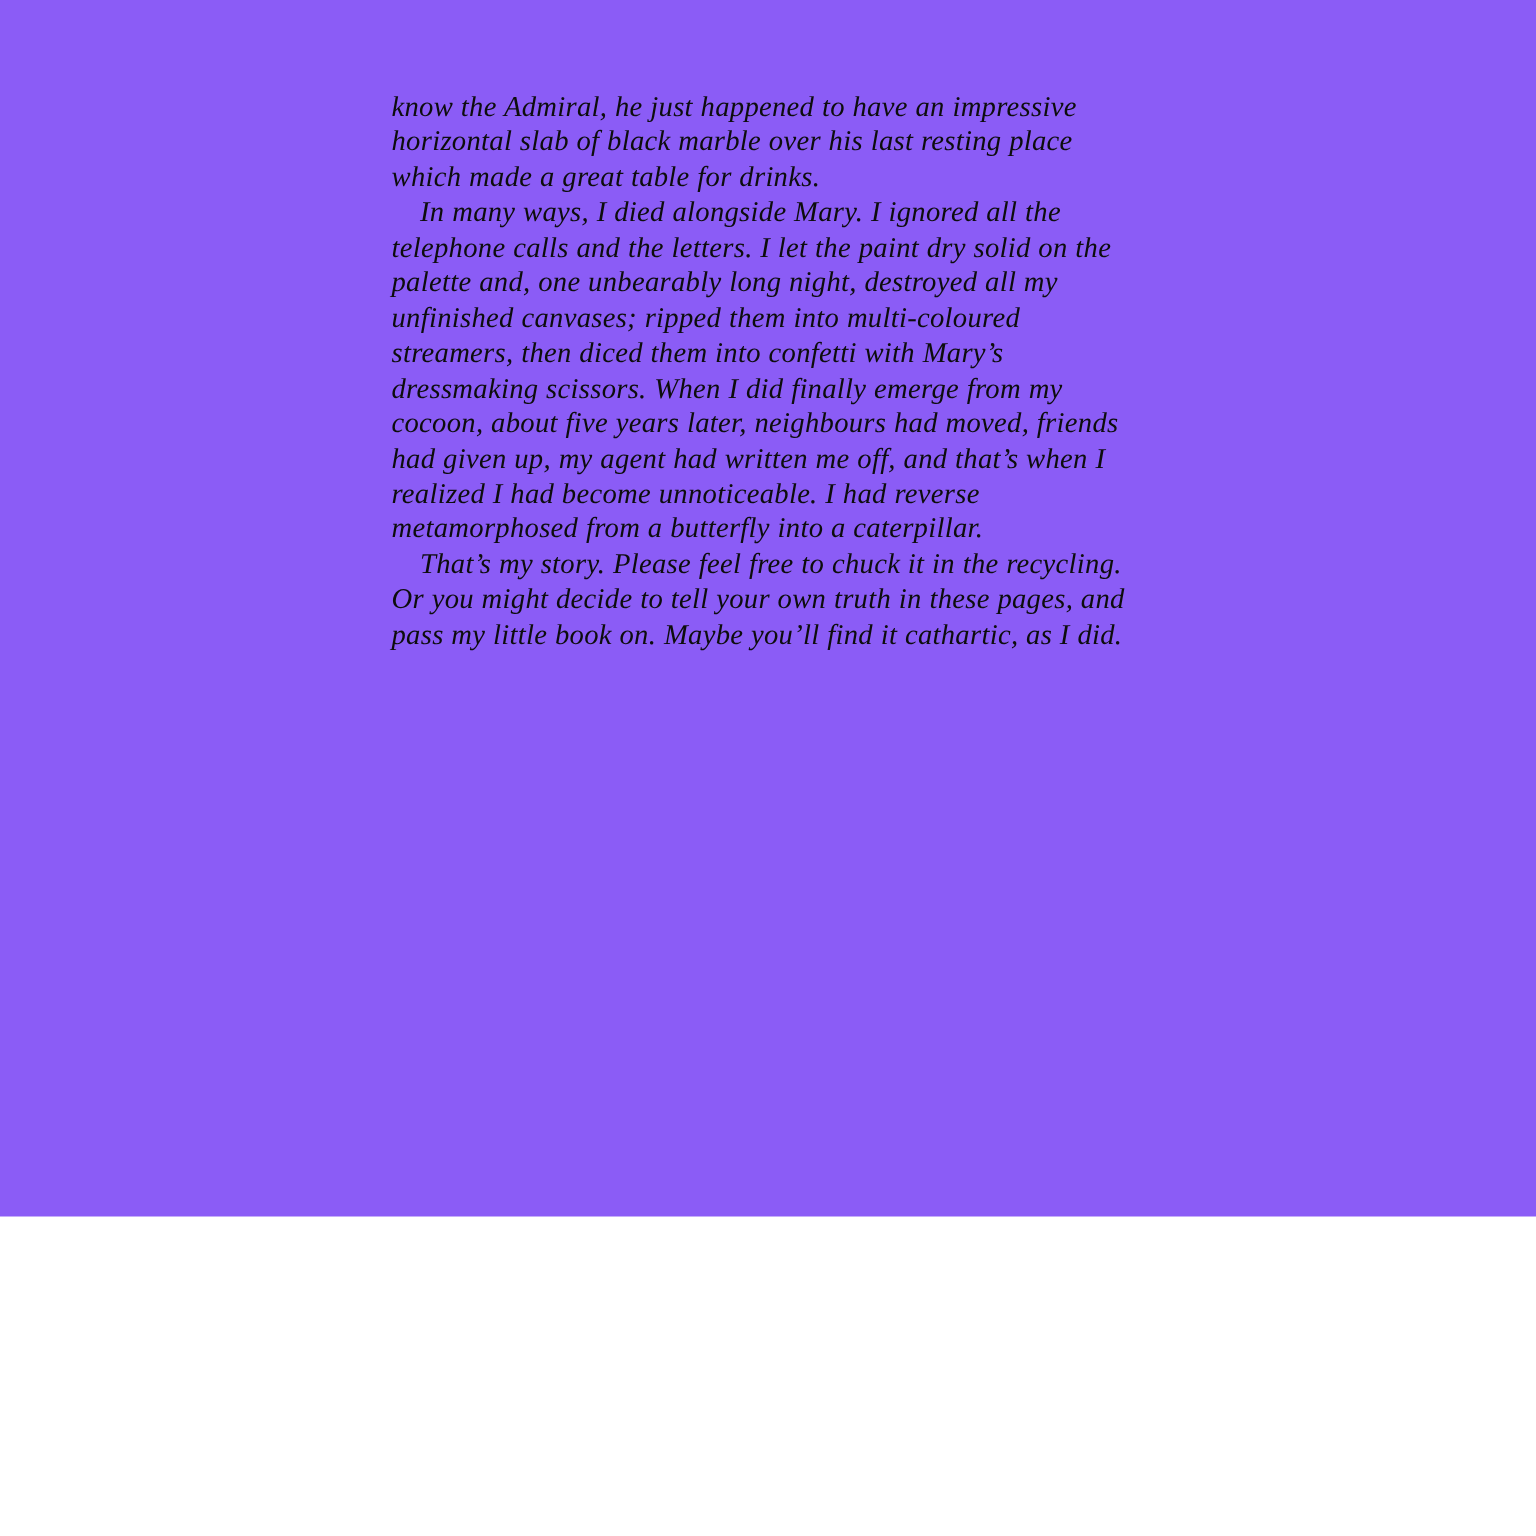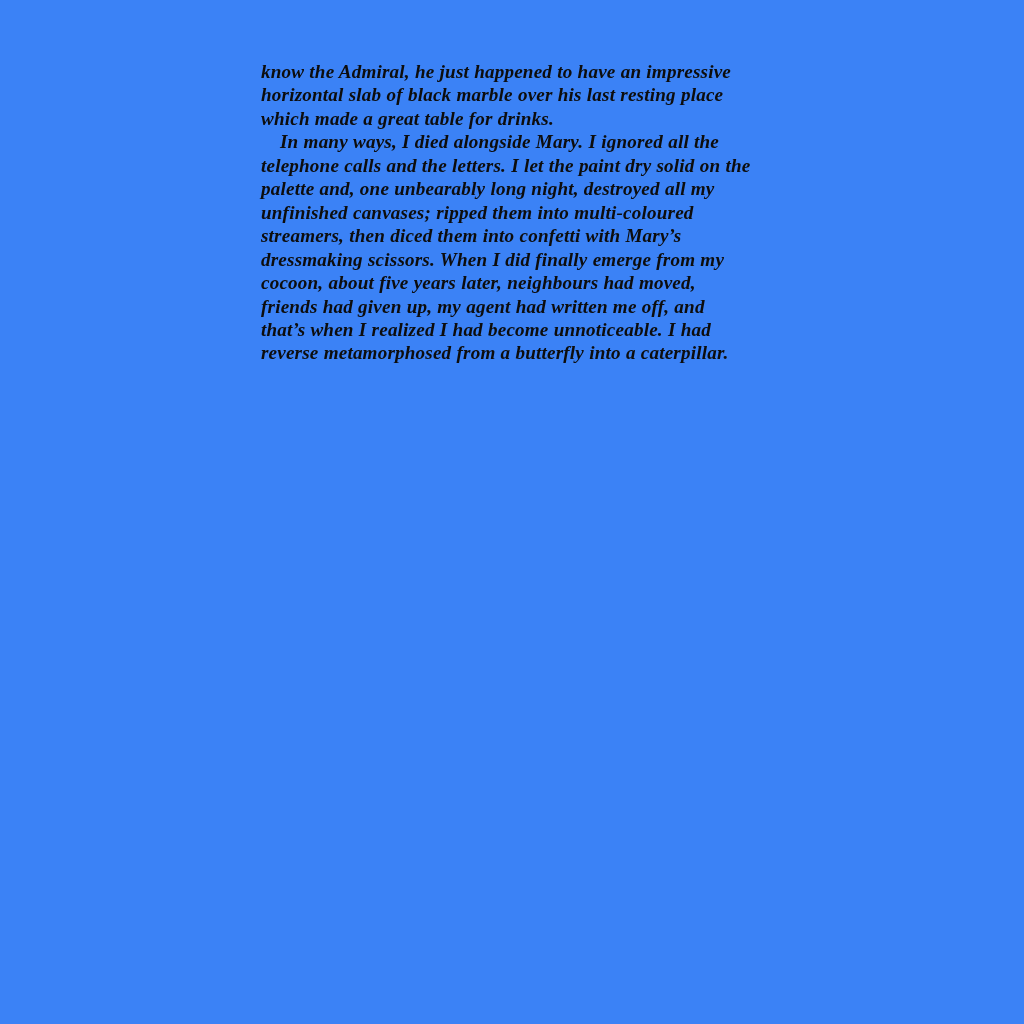--- a/index.html
+++ b/index.html
@@ -10,24 +10,23 @@
   body {
     width: 1024px;
     height: 1024px;
     background: #ffffff;
     font-family: "Liberation Serif", "DejaVu Serif", serif;
     overflow: hidden;
   }
   .page {
     position: relative;
     width: 1024px;
-    height: 1024px;
-    background: #3b82f6;
+    height: 811px;
+    background: #8b5cf6;
     box-sizing: border-box;
-    font-weight: bold;
   }
   .text-block {
     position: absolute;
     left: 261px;
     top: 60px;
     width: 492px;
   }
   .para {
     margin: 0;
     font-style: italic;
@@ -48,16 +47,17 @@
 <body style="background-color: rgb(255, 255, 255);">
 
 <div class="page">
   <div class="text-block">
 
     <p class="para no-indent">know the Admiral, he just happened to have an impressive horizontal slab of black marble over his last resting place which made a great table for drinks.</p>
 
     <p class="para">In many ways, I died alongside Mary. I ignored all the telephone calls and the letters. I let the paint dry solid on the palette and, one unbearably long night, destroyed all my unfinished canvases; ripped them into multi-coloured streamers, then diced them into confetti with Mary’s dressmaking scissors. When I did finally emerge from my cocoon, about five years later, neighbours had moved, friends had given up, my agent had written me off, and that’s when I realized I had become unnoticeable. I had reverse metamorphosed from a butterfly into a caterpillar.</p>
 
 
+    <p class="para">That’s my story. Please feel free to chuck it in the recycling. Or you might decide to tell your own truth in these pages, and pass my little book on. Maybe you’ll find it cathartic, as I did.</p>
 
 
   </div>
 </div>
 
 </body></html>

